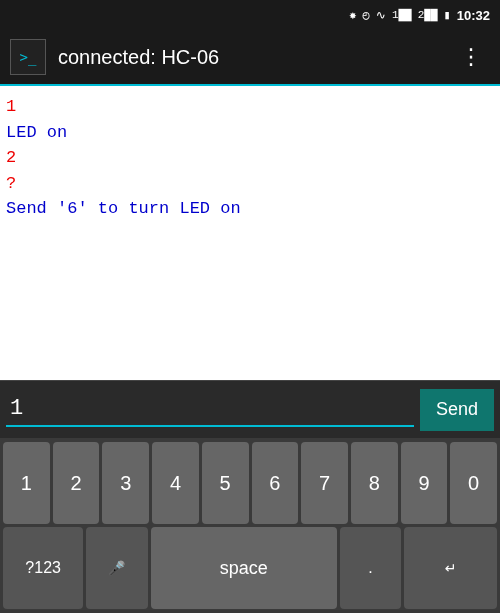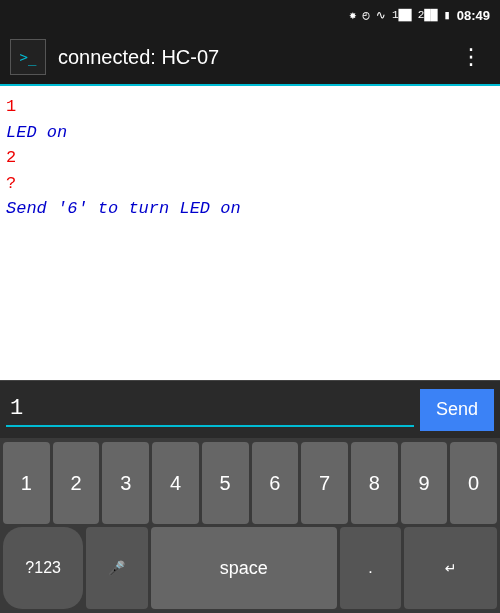--- a/index.html
+++ b/index.html
@@ -79,21 +79,21 @@
       padding: 8px 6px;
       overflow-y: auto;
       min-height: 0;
     }
     .log-line {
       font-size: 17px;
       line-height: 1.5;
       font-family: 'Courier New', Courier, monospace;
     }
     .log-red { color: #e00; }
-    .log-blue { color: #0000cc; font-style: italic; }
+    .log-blue { color: #0000cc; }
 
     
     #input-area {
       background: #2a2a2a;
       height: 58px;
       display: flex;
       align-items: center;
       padding: 0 6px;
       gap: 6px;
       border-top: 1px solid #444;
@@ -103,21 +103,21 @@
       background: transparent;
       border: none;
       border-bottom: 2px solid #00bcd4;
       color: #fff;
       font-size: 22px;
       font-family: 'Courier New', Courier, monospace;
       padding: 4px 4px;
       outline: none;
     }
     #send-button {
-      background: #3b82f6;
+      background: #0f766e;
       color: #fff;
       border: none;
       font-size: 18px;
       font-family: sans-serif;
       padding: 8px 16px;
       cursor: pointer;
       height: 42px;
     }
 
     
@@ -165,28 +165,28 @@
 
   <span class="status-icon">◴</span>
 
   <span class="status-icon">∿</span>
 
   <span class="status-icon" style="font-size:11px;">1██</span>
   <span class="status-icon" style="font-size:11px;">2██</span>
 
   <span class="status-icon">▮</span>
 
-  <span id="time">08:49</span>
+  <span id="time">10:32</span>
 </div>
 
 <div id="title-bar">
   <div id="app-icon">
     <span id="app-icon-inner">&gt;_</span>
   </div>
-  <span id="title-text">connected: HC-07</span>
+  <span id="title-text">connected: HC-06</span>
   <span id="menu-dots">⋮</span>
 </div>
 
 <div id="content">
 <div class="log-line log-red">1</div>
     <div class="log-line log-blue">LED on</div>
     <div class="log-line log-red">2</div>
     <div class="log-line log-red">?</div>
     <div class="log-line log-blue">Send '6' to turn LED on</div>
   </div>
@@ -205,19 +205,19 @@
     <div class="key">4</div>
     <div class="key">5</div>
     <div class="key">6</div>
     <div class="key">7</div>
     <div class="key">8</div>
     <div class="key">9</div>
     <div class="key">0</div>
   </div>
 
   <div class="key-row">
-    <div class="key key-special" style="flex:1.3;border-radius:19px;">?123</div>
+    <div class="key key-special" style="flex:1.3;">?123</div>
     <div class="key key-special" style="font-size:14px;">🎤</div>
     <div class="key key-wide" style="flex:3;font-size:18px;">space</div>
     <div class="key key-special">.</div>
     <div class="key key-special key-wide" style="flex:1.5;font-size:14px;">↵</div>
   </div>
 </div>
 
 </body></html>

